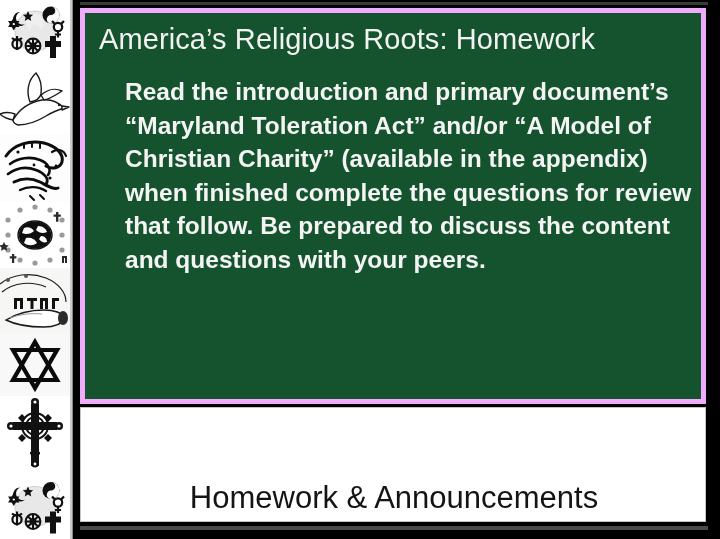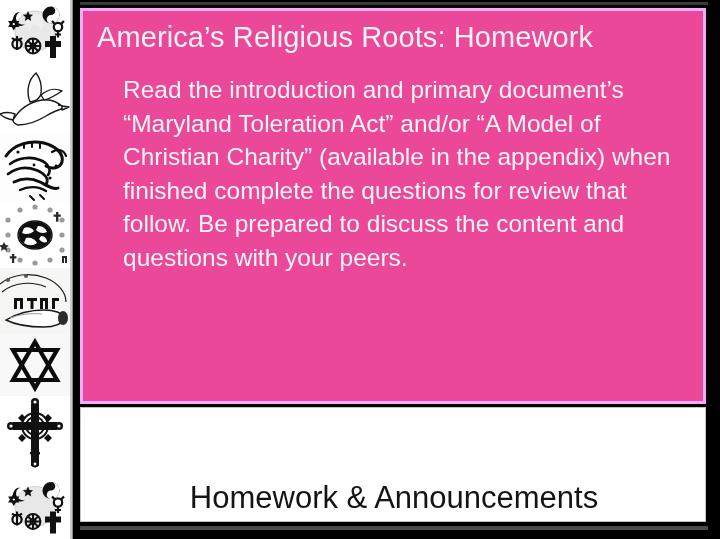--- a/index.html
+++ b/index.html
@@ -68,22 +68,22 @@
     height: 3px;
     background: #3a3a3a;
   }
 
   #body-panel {
     position: absolute;
     left: 0;
     top: 6px;
     width: 626px;
     height: 396px;
-    background: #ec4899;
-    border: 3px solid #f0abfc;
+    background: #14532d;
+    border: 5px solid #f0abfc;
     box-sizing: border-box;
   }
 
   #slide-title {
     position: absolute;
     left: 14px;
     top: 10px;
     width: 600px;
     color: #f2f2f2;
     font-size: 29px;
@@ -93,21 +93,21 @@
   }
 
   #slide-body {
     position: absolute;
     left: 40px;
     top: 62px;
     width: 570px;
     color: #f4f4f4;
     font-size: 24.5px;
     line-height: 33.5px;
-    font-weight: 400;
+    font-weight: 700;
   }
 
   #footer-panel {
     position: absolute;
     left: 0;
     top: 405px;
     width: 626px;
     height: 115px;
     background: #ffffff;
     border: 1px solid #c4c4c4;

